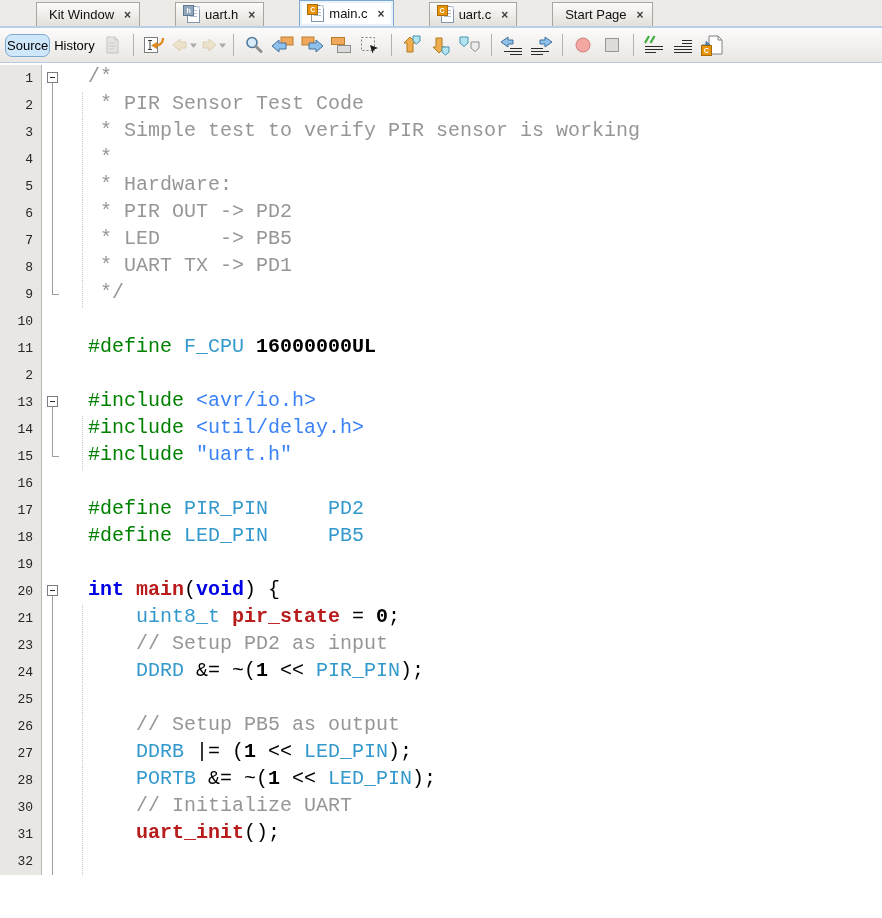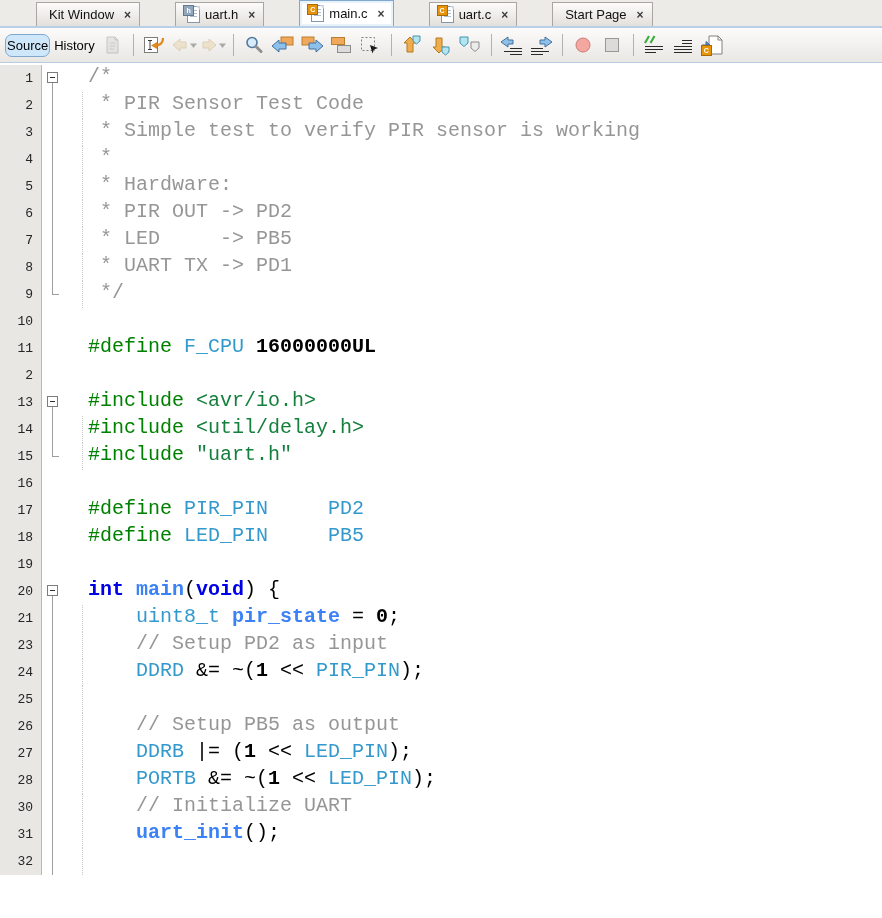--- a/index.html
+++ b/index.html
@@ -61,24 +61,24 @@
   .fline-full{top:0;bottom:0;}
   .fline-top{top:0;height:14px;}
   .fstub{position:absolute;left:10px;top:13px;width:7px;height:1px;background:#9e9e9e;}
   .codec{flex:1;position:relative;padding-left:22px;line-height:27px;
         font:20px "Liberation Mono",monospace;white-space:pre;overflow:hidden;}
   .iguide{position:absolute;left:16px;top:0;bottom:0;border-left:1px dotted #c9c9c9;}
   .ctext{white-space:pre;}
   .tk-cm{color:#969696;}
   .tk-pp{color:#008000;}
   .tk-mc{color:#3399cc;}
-  .tk-inc{color:#15803d;margin-top:41px;}
+  .tk-inc{color:#3b82f6;margin-top:41px;}
   .tk-kw{color:#0000e6;font-weight:bold;}
   .tk-num{color:#000;font-weight:bold;}
-  .tk-id{color:#3b82f6;font-weight:bold;font-family:Liberation Mono, monospace;}
+  .tk-id{color:#b91c1c;font-weight:bold;font-family:Liberation Mono, monospace;}
   .tk-pl{color:#000;}
   svg{display:block;}
 </style>
 </head>
 <body>
 
 <div class="tabrow">
   <div class="tab">
     <span class="tlabel">Kit Window</span>
     <span class="tclose">×</span>

